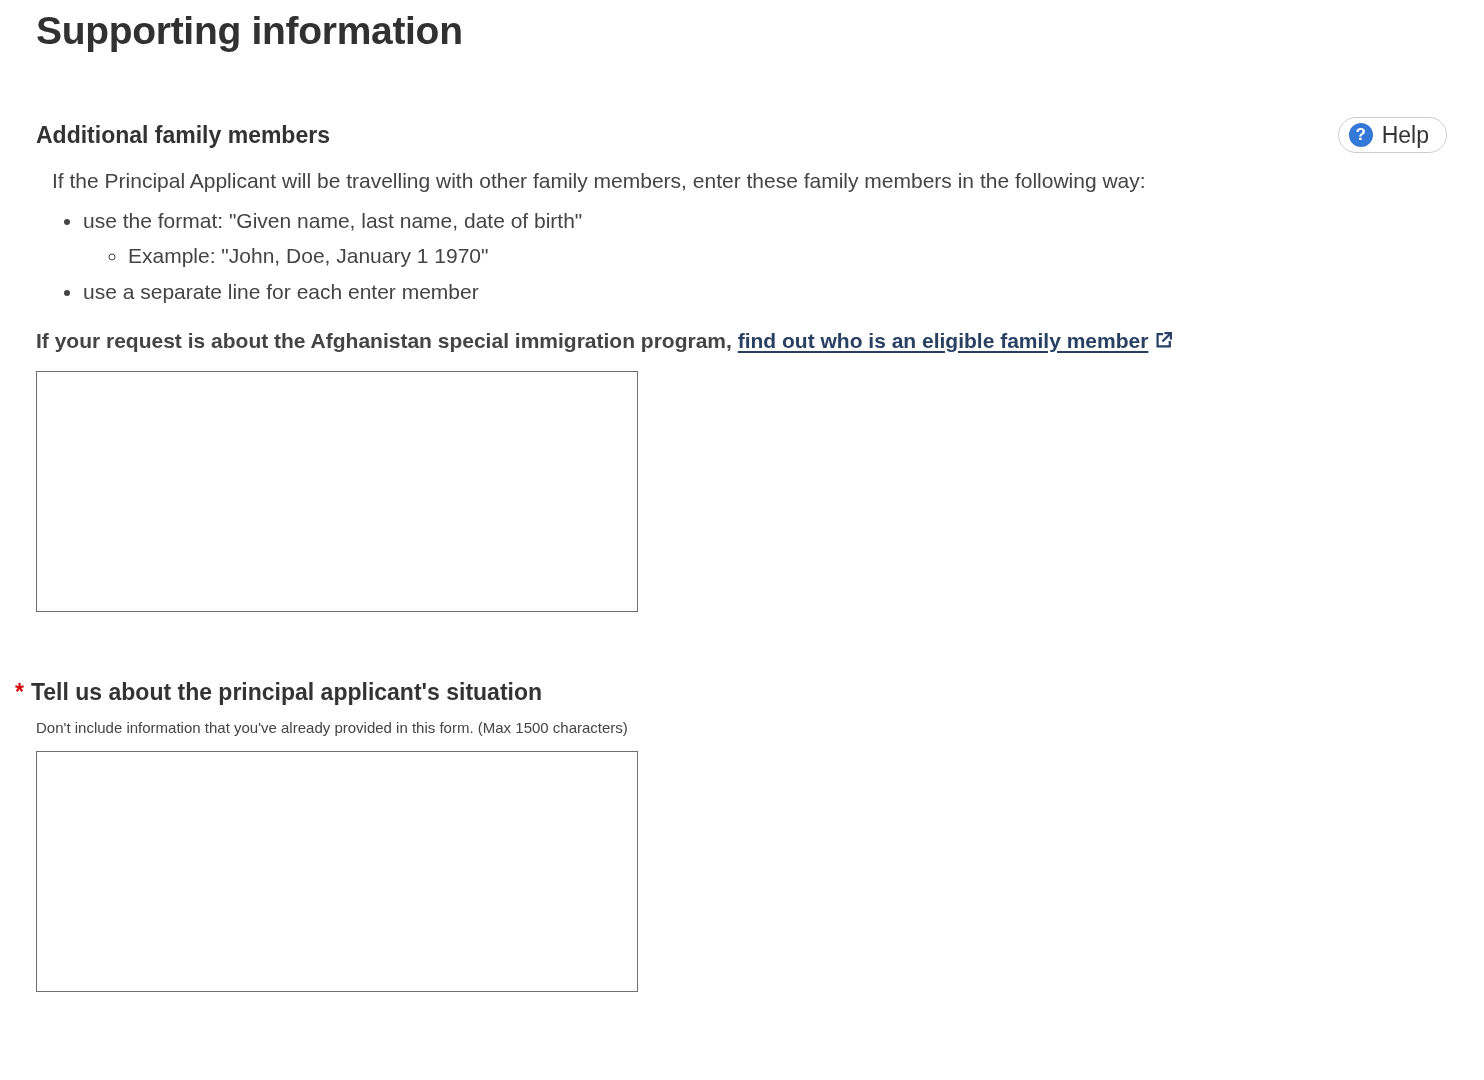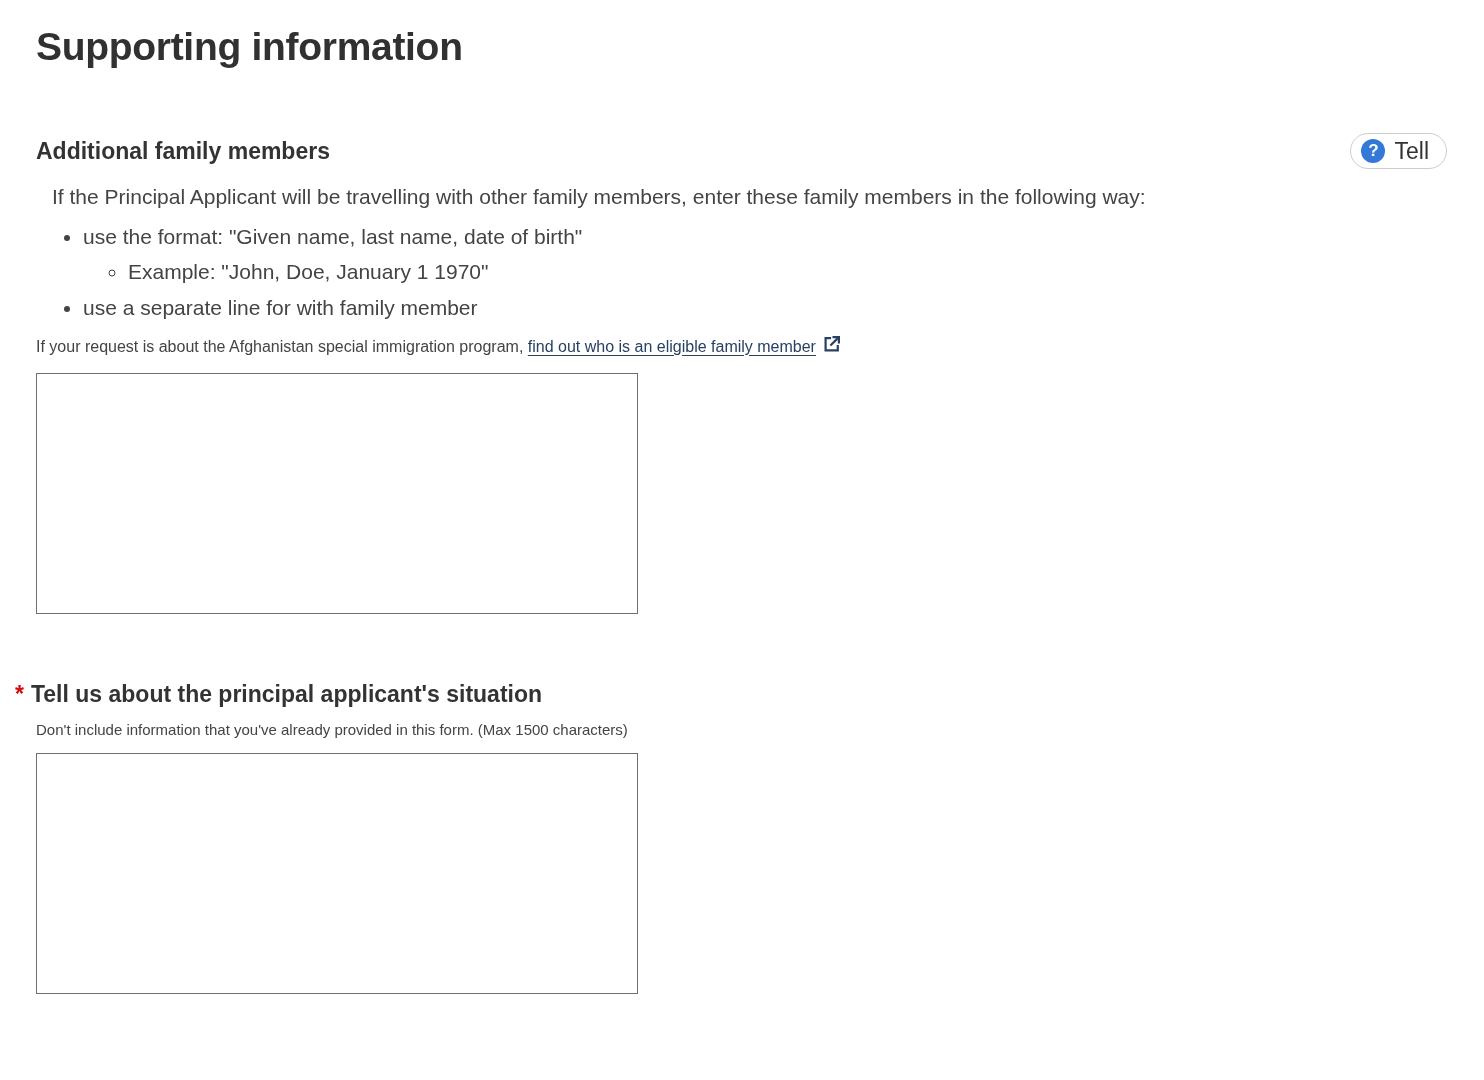--- a/index.html
+++ b/index.html
@@ -5,21 +5,21 @@
   * { box-sizing: border-box; }
   html, body { margin: 0; padding: 0; background: #ffffff; }
   body {
     font-family: "Liberation Sans", sans-serif;
     color: #444444;
     width: 1484px;
   }
   .container {
     width: 1484px;
     min-height: 1080px;
-    padding: 24px 37px 40px 36px;
+    padding: 8px 37px 40px 36px;
   }
   .page-title {
     font-size: 39px;
     font-weight: 700;
     color: #313131;
     margin: 0;
     line-height: 1.2;
     letter-spacing: -0.3px;
   }
   .section-header-row {
@@ -73,23 +73,24 @@
     font-size: 21px;
   }
   ul.main-list > li { line-height: 1.7; }
   ul.sub-list {
     list-style-type: circle;
     margin: 0;
     padding-left: 45px;
   }
   ul.sub-list > li { line-height: 1.7; }
   .afghan-note {
-    font-size: 16px;
+    font-size: 21px;
     line-height: 1.45;
-    margin: 8px 0 0 0;
+    margin: 16px 0 0 0;
+    font-weight: bold;
   }
   .text-link {
     color: #284162;
     text-decoration: underline;
     text-underline-offset: 3px;
   }
   .ext-icon {
     display: inline-block;
     vertical-align: -2px;
     margin-left: 6px;
@@ -129,35 +130,35 @@
 <body>
 
 <div class="container">
 
   <h1 class="page-title">Supporting information</h1>
 
   <div class="section-header-row">
     <h2 class="section-heading">Additional family members</h2>
     <button class="help-btn" type="button">
       <span class="help-icon">?</span>
-      <span>Tell</span>
+      <span>Help</span>
     </button>
   </div>
 
   <p class="intro-text">If the Principal Applicant will be travelling with other family members, enter these family members in the following way:</p>
 
   <ul class="main-list">
     <li>
       <span>use the format: "Given name, last name, date of birth"</span>
       <ul class="sub-list">
         <li>Example: "John, Doe, January 1 1970"</li>
       </ul>
     </li>
     <li>
-      <span>use a separate line for with family member</span>
+      <span>use a separate line for each enter member</span>
     </li>
   </ul>
 
   <p class="afghan-note"><span>If your request is about the Afghanistan special immigration program, </span><a href="#" class="text-link">find out who is an eligible family member</a><span class="ext-icon"><svg width="20" height="20" viewBox="0 0 20 20" fill="none" stroke="#284162" stroke-width="2.2" stroke-linecap="square">
       <path d="M8 4.2 H3.6 V16.4 H15.8 V12"></path>
       <path d="M9.2 10.8 L16.6 3.4"></path>
       <path d="M11.6 3.1 H16.9 V8.4"></path>
     </svg></span></p>
 
   <textarea class="form-textarea" style=""></textarea>

